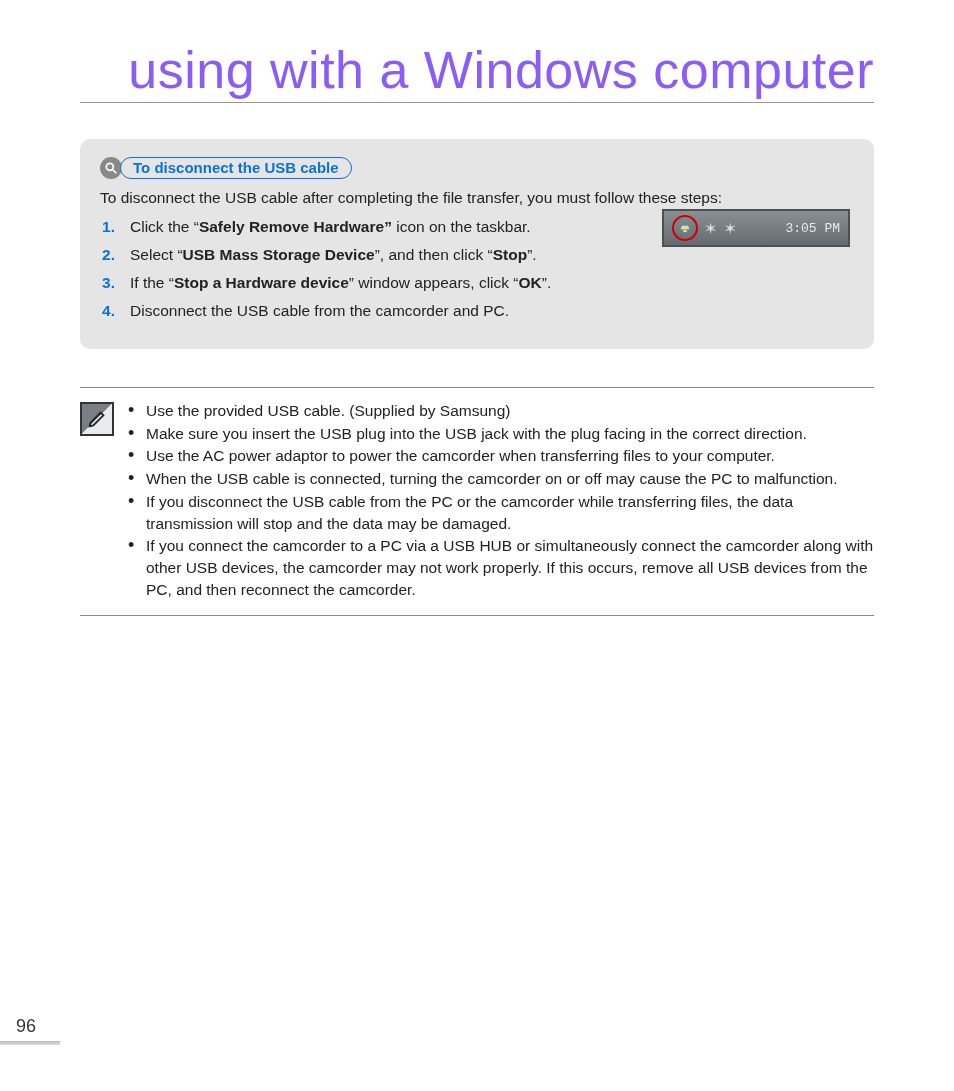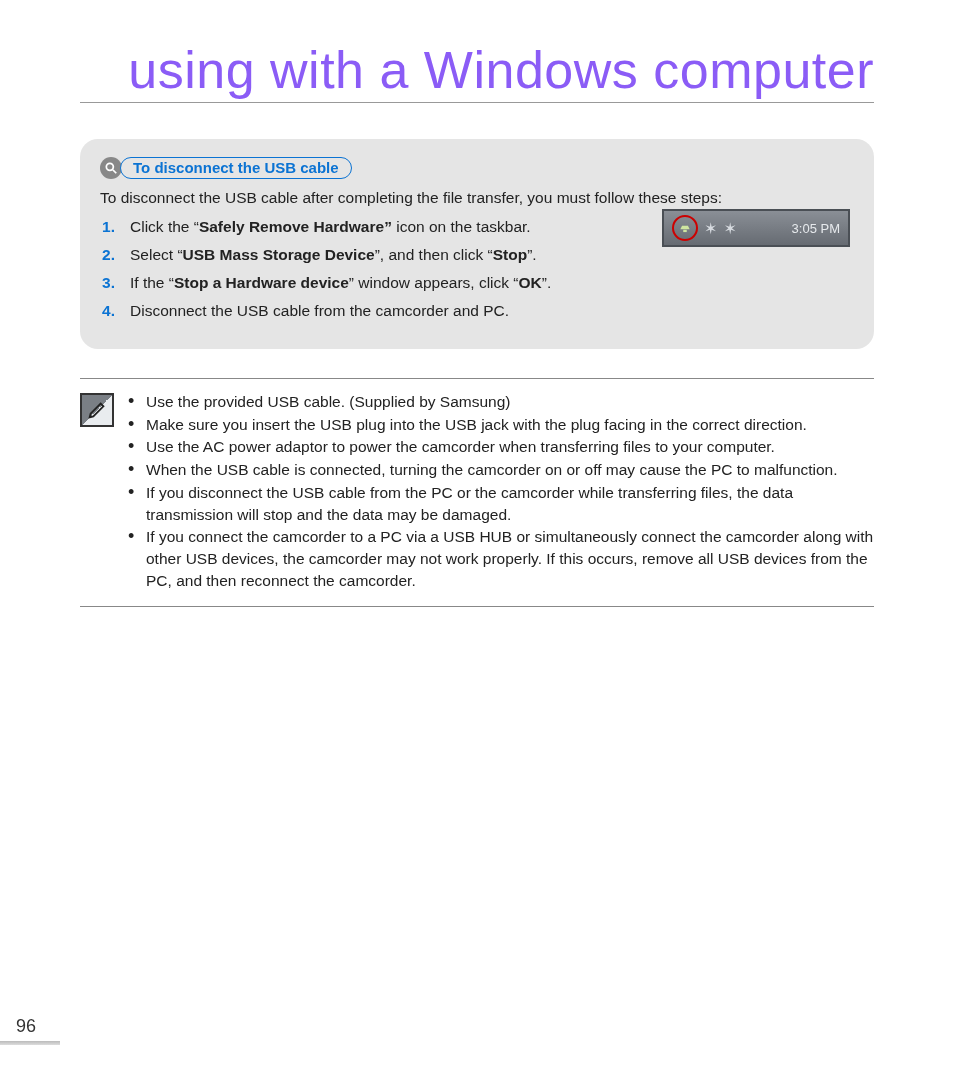--- a/index.html
+++ b/index.html
@@ -21,24 +21,24 @@
       text-align: right;
       border-bottom: 1px solid #999;
       padding-bottom: 2px;
       margin-bottom: 36px;
       letter-spacing: 0.5px;
       color: #8b5cf6;
       font-family: "Helvetica Neue", Arial, sans-serif;
     }
     .gray-box {
       background: #e5e5e5;
-      border-radius: 18px;
+      border-radius: 10px;
       padding: 18px 20px 22px 20px;
       position: relative;
-      margin-bottom: 29px;
+      margin-bottom: 38px;
     }
     .callout-header {
       display: inline-flex;
       align-items: center;
       gap: 4px;
       margin-bottom: 10px;
     }
     .mag-circle {
       width: 22px;
       height: 22px;
@@ -111,21 +111,21 @@
       font-size: 14px;
     }
     .taskbar-img .tray-ic {
       color: #d7dbe0;
       font-size: 16px;
     }
     .taskbar-img .clock {
       margin-left: auto;
       color: #e6e9ec;
       font-size: 13px;
-      font-family: Liberation Sans, sans-serif;
+      font-family: Liberation Mono, monospace;
     }
     .note-section {
       display: flex;
       gap: 14px;
       border-top: 1px solid #888;
       border-bottom: 1px solid #888;
       padding: 12px 0 14px 0;
       margin-top: 2px;
       justify-content: space-between;
     }

